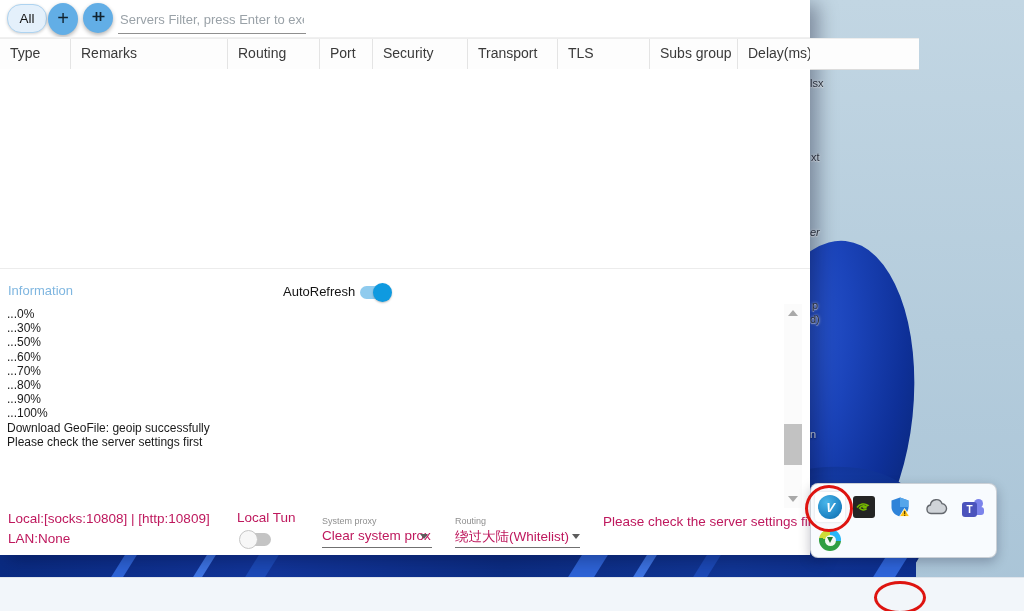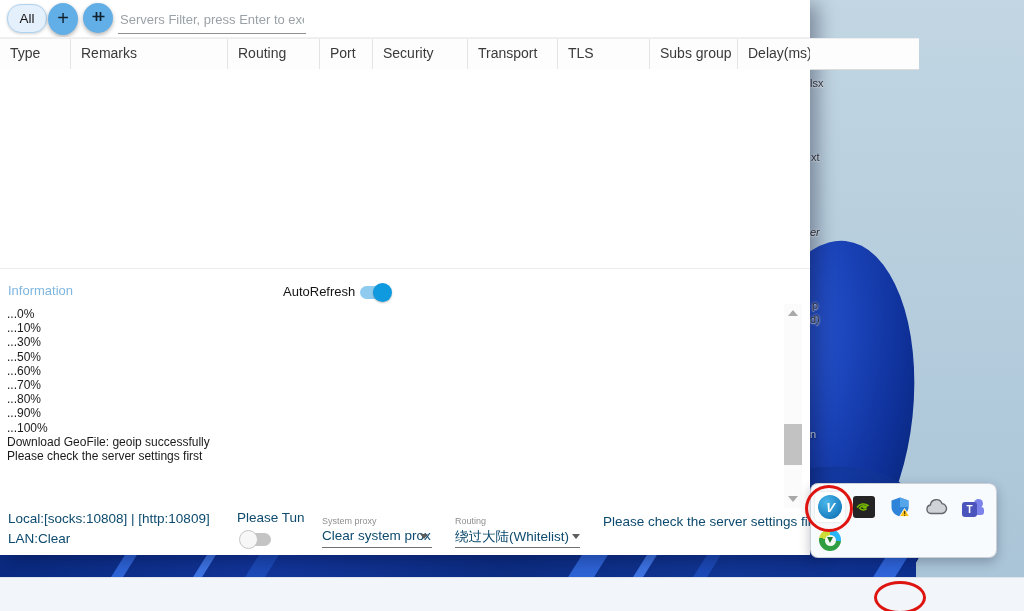--- a/index.html
+++ b/index.html
@@ -68,21 +68,21 @@
   #log{position:absolute;left:7px;top:307px;width:770px;height:192px;overflow:hidden;
     font-size:12px;line-height:14.2px;color:#1a1a1a;}
   
   #log-scroll{position:absolute;left:784px;top:304px;width:18px;height:204px;background:#fbfbfb;cursor:pointer;}
   .sb-arrow{position:absolute;left:4px;width:0;height:0;border-left:5px solid transparent;border-right:5px solid transparent;}
   .sb-up{top:6px;border-bottom:6px solid #a9a9a9;}
   .sb-down{bottom:6px;border-top:6px solid #a9a9a9;}
   .sb-thumb{position:absolute;left:0;top:120px;width:18px;height:41px;background:#c2c2c2;}
 
   
-  .sb-text{position:absolute;font-size:13.5px;color:#0c4a6e;white-space:nowrap;}
+  .sb-text{position:absolute;font-size:13.5px;color:#be185d;white-space:nowrap;}
   .mini-label{position:absolute;font-size:9px;color:#8f8f8f;white-space:nowrap;text-align:right;}
   .combo-underline{position:absolute;height:1px;background:#707070;}
 
   
   #tray-flyout{position:absolute;left:810px;top:483px;width:185px;height:73px;border-radius:8px;
     background:#f8fbfe;border:1px solid rgba(120,130,140,.35);box-shadow:0 4px 12px rgba(0,0,30,.25);}
   .tray-ic{position:absolute;width:24px;height:24px;display:flex;align-items:center;justify-content:center;cursor:pointer;}
   .v2n-hover{position:absolute;left:4px;top:8px;width:30px;height:30px;background:#fff;border-radius:4px;
     box-shadow:0 0 3px rgba(0,0,0,.12);}
   .v2n-circle{border-radius:50%;background:radial-gradient(circle at 35% 30%,#49b6ea,#1d82c2 68%,#13669e);
@@ -160,41 +160,40 @@
     <div class="pane-sep"></div>
 
     <div class="tab-info">Information</div>
     <div class="autorefresh-label">AutoRefresh</div>
     <div class="toggle on" style="left:360px;top:286px;">
       <div class="knob"></div>
     </div>
 
     <div id="log">
       <div>...0%</div>
-      <div>...10%</div>
       <div>...30%</div>
       <div>...50%</div>
       <div>...60%</div>
       <div>...70%</div>
       <div>...80%</div>
       <div>...90%</div>
       <div>...100%</div>
       <div>Download GeoFile: geoip successfully</div>
       <div>Please check the server settings first</div>
     </div>
     <div id="log-scroll">
       <div class="sb-arrow sb-up"></div>
       <div class="sb-thumb"></div>
       <div class="sb-arrow sb-down"></div>
     </div>
 
     <div class="sb-text" style="left:8px;top:511px;">Local:[socks:10808] | [http:10809]</div>
-    <div class="sb-text" style="left:8px;top:531px;">LAN:Clear</div>
-
-    <div class="sb-text" style="left:237px;top:510px;">Please Tun</div>
+    <div class="sb-text" style="left:8px;top:531px;">LAN:None</div>
+
+    <div class="sb-text" style="left:237px;top:510px;">Local Tun</div>
     <div class="toggle off" style="left:241px;top:533px;">
       <div class="knob"></div>
     </div>
 
     <div class="mini-label" style="left:322px;top:516px;">System proxy</div>
     <div class="sb-text" style="left:322px;top:528px;">Clear system prox</div>
     <span class="caret" style="left:420px;top:534px;"></span>
     <div class="combo-underline" style="left:322px;top:547px;width:110px;"></div>
 
     <div class="mini-label" style="left:455px;top:516px;">Routing</div>

